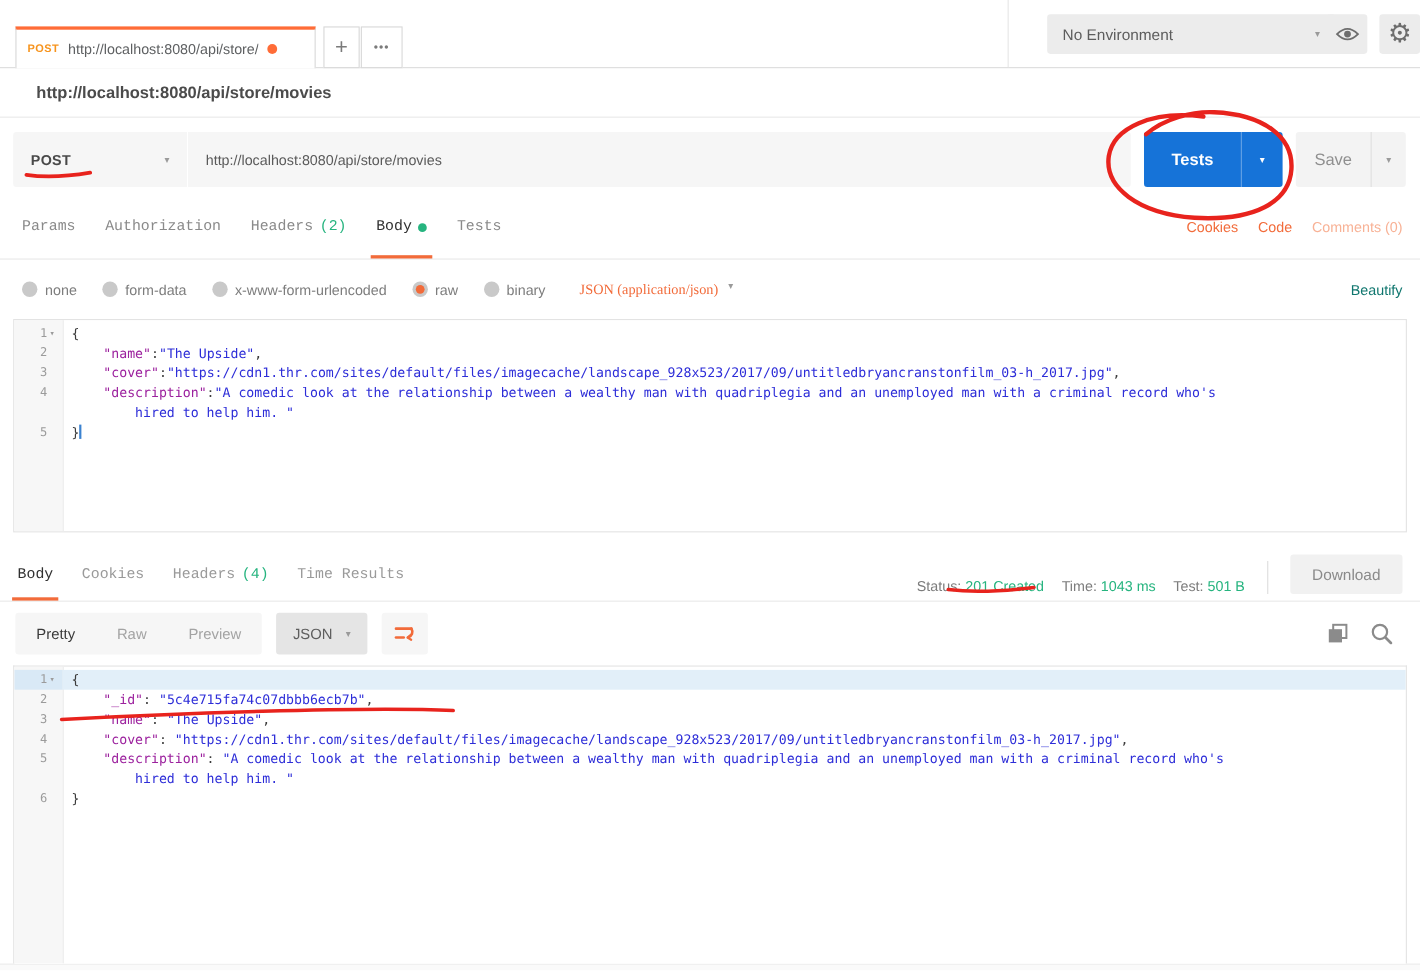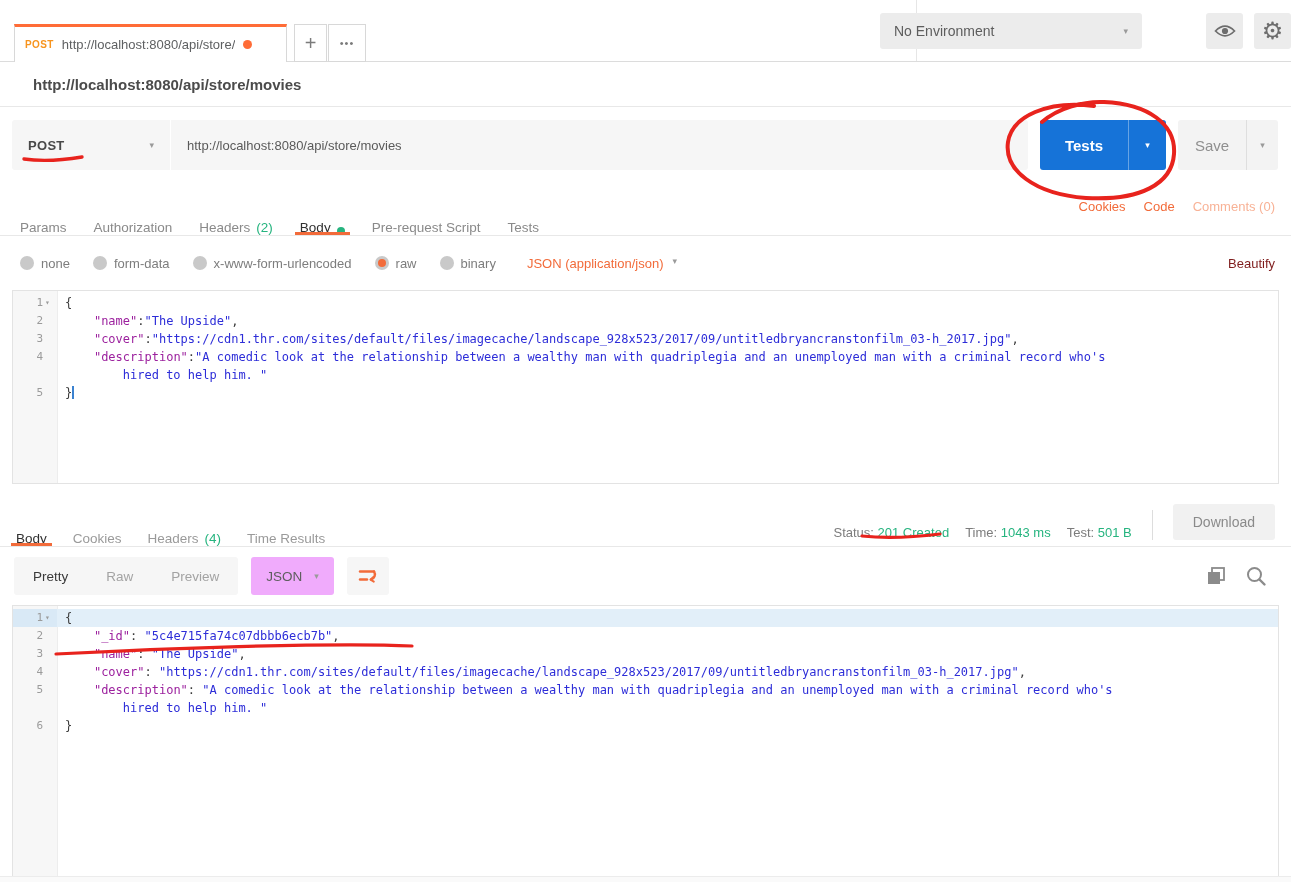--- a/index.html
+++ b/index.html
@@ -14,21 +14,21 @@
     border-top:3px solid #ff6c37; border-left:1px solid #d8d8d8; border-right:1px solid #d8d8d8;
     display:flex; align-items:center; padding:0 10px; gap:8px; z-index:2; }
   .tab-method { color:#f7941e; font-size:10px; font-weight:bold; letter-spacing:.4px; }
   .tab-url { color:#5e6062; font-size:13px; white-space:nowrap; overflow:hidden; }
   .tab-dot { width:9px; height:9px; border-radius:50%; background:#ff6c37; flex:none; }
   .tab-btn { position:absolute; top:24px; height:38px; border:1px solid #d8d8d8; background:#fff;
     display:flex; align-items:center; justify-content:center; color:#7b7b7b; z-index:2; }
   .tab-plus { left:294px; width:33px; font-size:20px; font-weight:300; }
   .tab-more { left:328px; width:38px; font-size:11px; letter-spacing:1px; }
   .head-sep { position:absolute; left:916px; top:0; width:1px; height:61px; background:#e6e6e6; }
-  .env-select { position:absolute; left:880px; top:13px; width:262px; height:36px; background:#ececec;
+  .env-select { position:absolute; left:952px; top:13px; width:262px; height:36px; background:#ececec;
     border-radius:3px; display:flex; align-items:center; padding:0 14px; font-size:14px; color:#5d5d5d; }
   .env-select .chev { margin-left:auto; }
   .icon-btn { position:absolute; top:13px; width:37px; height:36px; background:#ececec; border-radius:3px;
     display:flex; align-items:center; justify-content:center; color:#6d6d6d; }
   .eye-btn { left:1206px; }
   .gear-btn { left:1254px; font-size:24px; line-height:1; }
 
   .chev { font-size:9px; color:#9a9a9a; }
   .chev::after { content:"▾"; }
 
@@ -51,37 +51,37 @@
   .send-caret { width:38px; display:flex; align-items:center; justify-content:center;
     border-left:1px solid rgba(255,255,255,.35); }
   .send-caret .chev { color:#fff; }
   .save-btn { width:100px; background:#f3f3f3; border-radius:3px; display:flex; color:#8f8f8f; margin-right:1px; }
   .save-main { flex:1; display:flex; align-items:center; justify-content:center; font-size:15px; }
   .save-caret { width:32px; display:flex; align-items:center; justify-content:center; border-left:1px solid #dedede; }
 
   
   .req-tabs { height:66px; display:flex; align-items:center; border-bottom:1px solid #e8e8e8;
     padding:8px 16px 0 20px; gap:27px; font-size:13.5px; color:#8a8a8a; position:relative; }
-  .rtab { position:relative; height:100%; display:flex; align-items:flex-end; gap:6px; }
+  .rtab { position:relative; height:100%; display:flex; align-items:center; gap:6px;font-family:Liberation Mono, monospace; }
   .rtab.active { color:#303030; }
   .rtab.active::after { content:""; position:absolute; left:-5px; right:-5px; bottom:0; height:3px; background:#f26b3a; }
   .count-green { color:#26b47f; }
   .green-dot { width:8px; height:8px; border-radius:50%; background:#26b47f; }
   .req-links { margin-left:auto; display:flex; gap:18px; font-size:13px; }
   .lnk { color:#f26b3a; }
   .lnk.dim { color:#f8b296; }
 
   
   .mode-row { height:54px; display:flex; align-items:center; padding:0 16px 0 20px; gap:23px;
     font-size:13px; color:#7d7d7d; }
   .mode { display:flex; gap:7px; }
   .radio { width:14px; height:14px; border-radius:50%; background:#c9c9c9; position:relative; flex:none; }
   .radio.sel::after { content:""; position:absolute; inset:3px; border-radius:50%; background:#f26b3a; }
-  .ctype { color:#f26b3a; display:flex; align-items:flex-start; gap:9px; margin-left:8px; }
-  .beautify { margin-left:auto; color:#7f1d1d; }
+  .ctype { color:#f26b3a; display:flex; align-items:flex-start; gap:9px; margin-left:8px;font-family:Liberation Serif, serif; }
+  .beautify { margin-left:auto; color:#0f766e; }
 
   
   .editor { margin:0 12px; border:1px solid #e3e3e3; background:#fff; position:relative;
     font-family:"DejaVu Sans Mono", monospace; font-size:12px; line-height:18px; padding-top:3px; overflow:hidden; }
   .editor::before { content:""; position:absolute; left:0; top:0; bottom:0; width:44px;
     background:#f7f7f7; border-right:1px solid #ededed; }
   .editor-req { height:194px; }
   .editor-resp { height:271px; border-bottom:none; }
   .code-row { display:flex; position:relative; z-index:1; height:18px; }
   .gut { width:44px; flex:none; display:flex; justify-content:flex-end; align-items:center;
@@ -103,21 +103,21 @@
   .meta-val { color:#26b47f; }
   .meta-div { width:1px; height:30px; background:#ddd; margin:0 4px; }
   .download-btn { height:36px; padding:0 20px; background:#f1f1f1; border-radius:3px; display:flex;
     align-items:center; color:#8a8a8a; font-size:14px; }
 
   
   .resp-toolbar { height:58px; display:flex; align-items:center; padding:0 14px; gap:13px; }
   .view-group { display:flex; background:#f6f6f6; border-radius:3px; height:38px; align-items:stretch;justify-content:center; }
   .view { display:flex; align-items:center; padding:0 19px; font-size:13.5px; color:#a3a3a3; }
   .view.active { color:#3a3a3a; }
-  .fmt-select { height:38px; background:#f0abfc; border-radius:3px; display:flex; align-items:center;
+  .fmt-select { height:38px; background:#e5e5e5; border-radius:3px; display:flex; align-items:center;
     gap:12px; padding:0 15px; font-size:13.5px; color:#5e5e5e; }
   .wrap-btn { width:42px; height:38px; background:#f6f6f6; border-radius:3px; display:flex;
     align-items:center; justify-content:center; }
   .resp-icons { margin-left:auto; display:flex; align-items:center; gap:18px; padding-right:10px; }
 
   
   .footer { height:6px; background:#fafafa; border-top:1px solid #ececec; }
 
   
   .anno { position:absolute; left:0; top:0; z-index:50; pointer-events:none; }
@@ -187,23 +187,20 @@
         <span>Authorization</span>
       </div>
     <div class="rtab">
       <span>Headers</span>
       <span class="count-green">(2)</span>
     </div>
     <div class="rtab active">
       <span>Body</span>
       <span class="green-dot"></span>
     </div>
-    <div class="rtab">
-        <span>Pre-request Script</span>
-      </div>
     <div class="rtab">
         <span>Tests</span>
       </div>
     <div class="req-links">
       <span class="lnk">Cookies</span>
       <span class="lnk">Code</span>
       <span class="lnk dim">Comments (0)</span>
     </div>
   </div>
 

